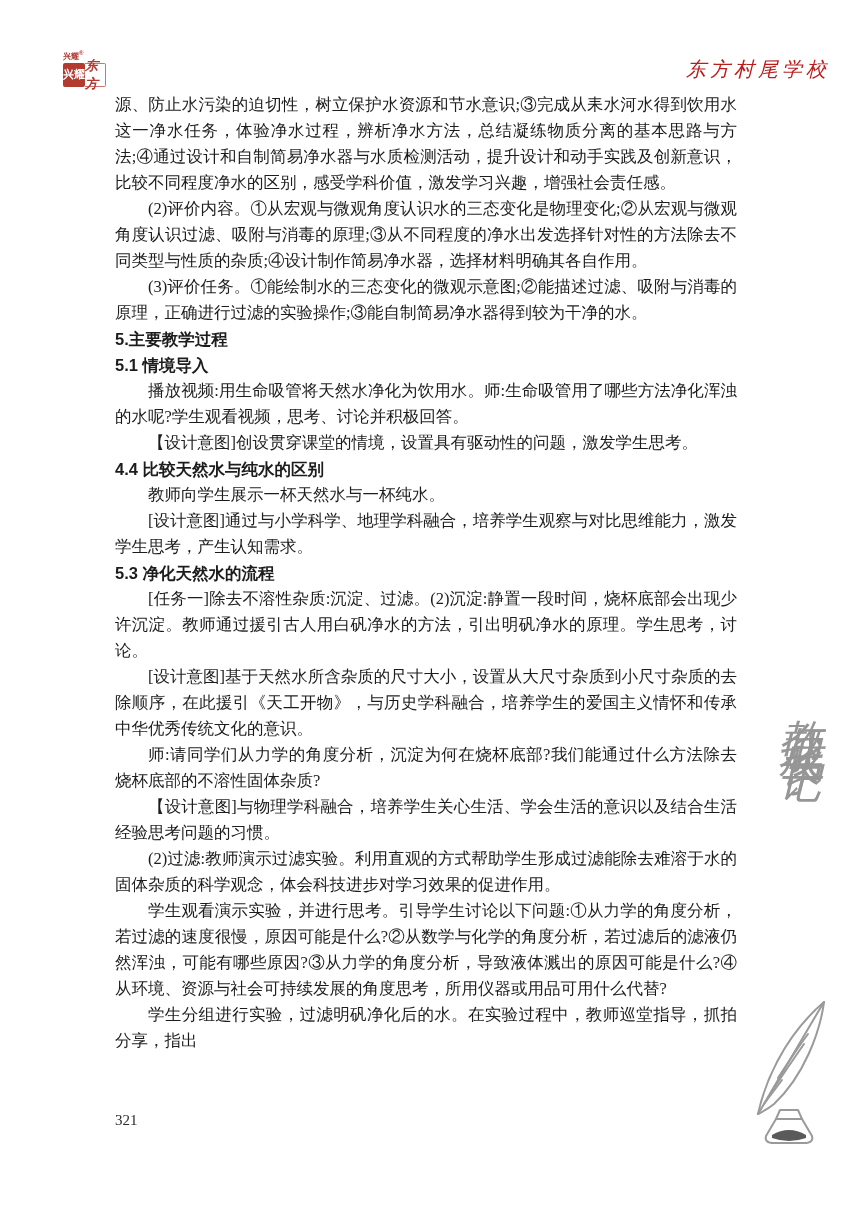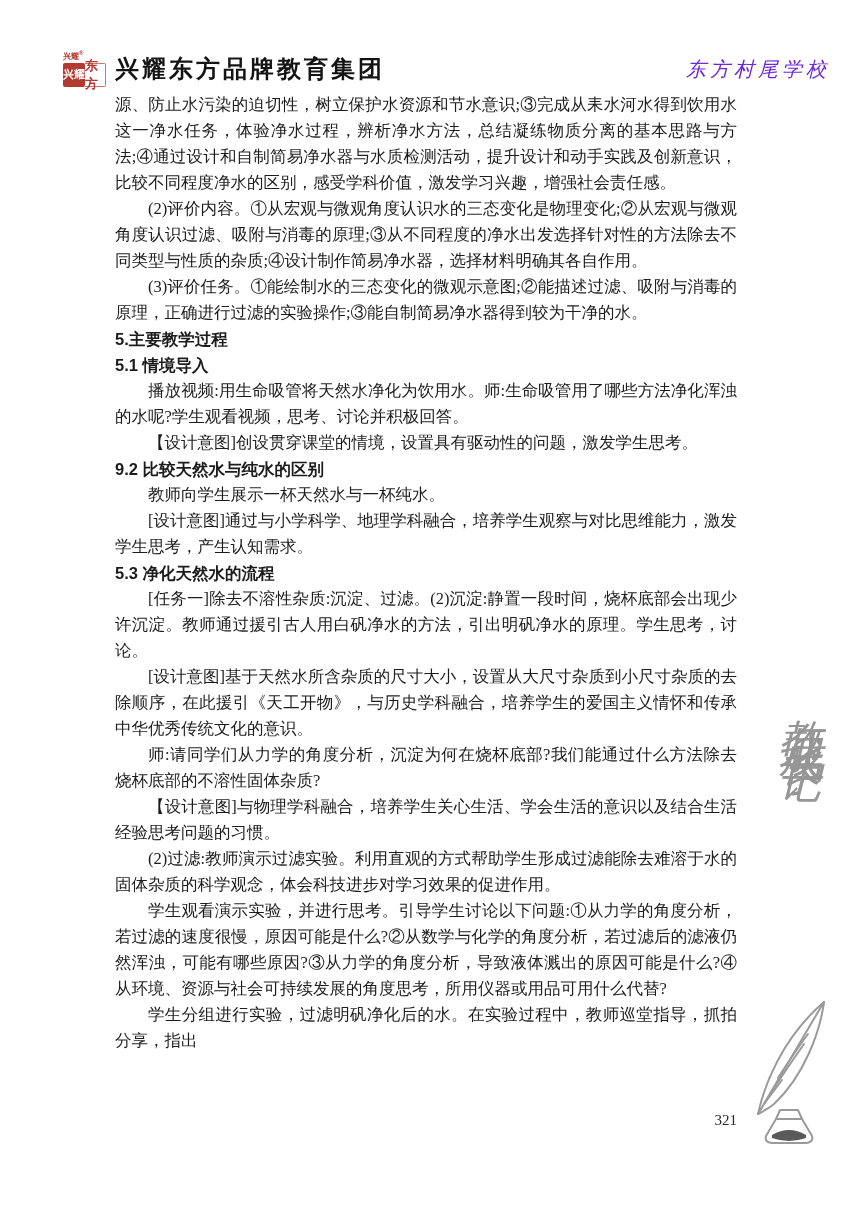--- a/index.html
+++ b/index.html
@@ -29,28 +29,28 @@
     margin-top:2px;display:flex;align-items:stretch;height:24px;
   }
   .logo-seal{
     background:#b23a31;color:#ffffff;font-size:11px;font-weight:bold;
     display:flex;align-items:center;justify-content:center;
     width:22px;border-radius:2px;
   }
   .logo-side{
     color:#b23a31;font-size:13px;font-weight:bold;
     display:flex;align-items:center;justify-content:center;
-    border:1px solid #c9766f;border-left:none;width:20px;border-radius:0 2px 2px 0;
+    border:1px solid #c9766f;border-left:none;width:20px;border-radius:0 2px 2px 0;font-style:italic;
   }
   .brand-title{
     font-size:24px;font-weight:bold;color:#141414;letter-spacing:3px;
     font-family:"Liberation Serif",serif;
   }
   .school-name{
-    margin-left:auto;font-size:20px;color:#6d28d9;letter-spacing:4px;
+    margin-left:auto;font-size:20px;color:#b91c1c;letter-spacing:4px;
     font-style:italic;
   }
   
   .doc{
     position:absolute;top:92px;left:115px;width:622px;
     font-size:16.5px;line-height:26px;text-align:justify;
     color:#1c1c1c;
   }
   .doc p{margin:0;}
   .para-indent{text-indent:2em;}
@@ -62,47 +62,46 @@
     font-size:43px;letter-spacing:8px;color:#8b8b8b;
     font-family:"DejaVu Serif",serif;font-style:italic;opacity:.9;
     pointer-events:none;
   }
   .quill{
     position:absolute;top:998px;right:16px;width:100px;height:150px;
   }
   
   .footer{
     position:absolute;top:1112px;left:115px;width:622px;
-    text-align:right;font-size:15px;color:#2a2a2a;
+    text-align:left;font-size:15px;color:#2a2a2a;
   }
 </style>
 </head>
 <body>
 
 <div class="header">
   <div class="logo">
     <div class="logo-top"><span>兴耀</span><span class="logo-reg">®</span></div>
     <div class="logo-bottom">
       <span class="logo-seal">兴耀</span>
       <span class="logo-side">东方</span>
     </div>
   </div>
-  <div class="brand-title">兴耀东方品牌教育集团</div>
   <div class="school-name">东方村尾学校</div>
 </div>
 
 <div class="doc">
   <p>源、防止水污染的迫切性，树立保护水资源和节水意识;③完成从耒水河水得到饮用水这一净水任务，体验净水过程，辨析净水方法，总结凝练物质分离的基本思路与方法;④通过设计和自制简易净水器与水质检测活动，提升设计和动手实践及创新意识，比较不同程度净水的区别，感受学科价值，激发学习兴趣，增强社会责任感。</p>
   <p class="para-indent">(2)评价内容。①从宏观与微观角度认识水的三态变化是物理变化;②从宏观与微观角度认识过滤、吸附与消毒的原理;③从不同程度的净水出发选择针对性的方法除去不同类型与性质的杂质;④设计制作简易净水器，选择材料明确其各自作用。</p>
   <p class="para-indent">(3)评价任务。①能绘制水的三态变化的微观示意图;②能描述过滤、吸附与消毒的原理，正确进行过滤的实验操作;③能自制简易净水器得到较为干净的水。</p>
   <p class="heading">5.主要教学过程</p>
   <p class="heading">5.1 情境导入</p>
   <p class="para-indent">播放视频:用生命吸管将天然水净化为饮用水。师:生命吸管用了哪些方法净化浑浊的水呢?学生观看视频，思考、讨论并积极回答。</p>
   <p class="para-indent">【设计意图]创设贯穿课堂的情境，设置具有驱动性的问题，激发学生思考。</p>
-  <p class="heading">9.2 比较天然水与纯水的区别</p>
+  <p class="heading">4.4 比较天然水与纯水的区别</p>
   <p class="para-indent">教师向学生展示一杯天然水与一杯纯水。</p>
   <p class="para-indent">[设计意图]通过与小学科学、地理学科融合，培养学生观察与对比思维能力，激发学生思考，产生认知需求。</p>
   <p class="heading">5.3 净化天然水的流程</p>
   <p class="para-indent">[任务一]除去不溶性杂质:沉淀、过滤。(2)沉淀:静置一段时间，烧杯底部会出现少许沉淀。教师通过援引古人用白矾净水的方法，引出明矾净水的原理。学生思考，讨论。</p>
   <p class="para-indent">[设计意图]基于天然水所含杂质的尺寸大小，设置从大尺寸杂质到小尺寸杂质的去除顺序，在此援引《天工开物》，与历史学科融合，培养学生的爱国主义情怀和传承中华优秀传统文化的意识。</p>
   <p class="para-indent">师:请同学们从力学的角度分析，沉淀为何在烧杯底部?我们能通过什么方法除去烧杯底部的不溶性固体杂质?</p>
   <p class="para-indent">【设计意图]与物理学科融合，培养学生关心生活、学会生活的意识以及结合生活经验思考问题的习惯。</p>
   <p class="para-indent">(2)过滤:教师演示过滤实验。利用直观的方式帮助学生形成过滤能除去难溶于水的固体杂质的科学观念，体会科技进步对学习效果的促进作用。</p>
   <p class="para-indent">学生观看演示实验，并进行思考。引导学生讨论以下问题:①从力学的角度分析，若过滤的速度很慢，原因可能是什么?②从数学与化学的角度分析，若过滤后的滤液仍然浑浊，可能有哪些原因?③从力学的角度分析，导致液体溅出的原因可能是什么?④从环境、资源与社会可持续发展的角度思考，所用仪器或用品可用什么代替?</p>
   <p class="para-indent">学生分组进行实验，过滤明矾净化后的水。在实验过程中，教师巡堂指导，抓拍分享，指出</p>

